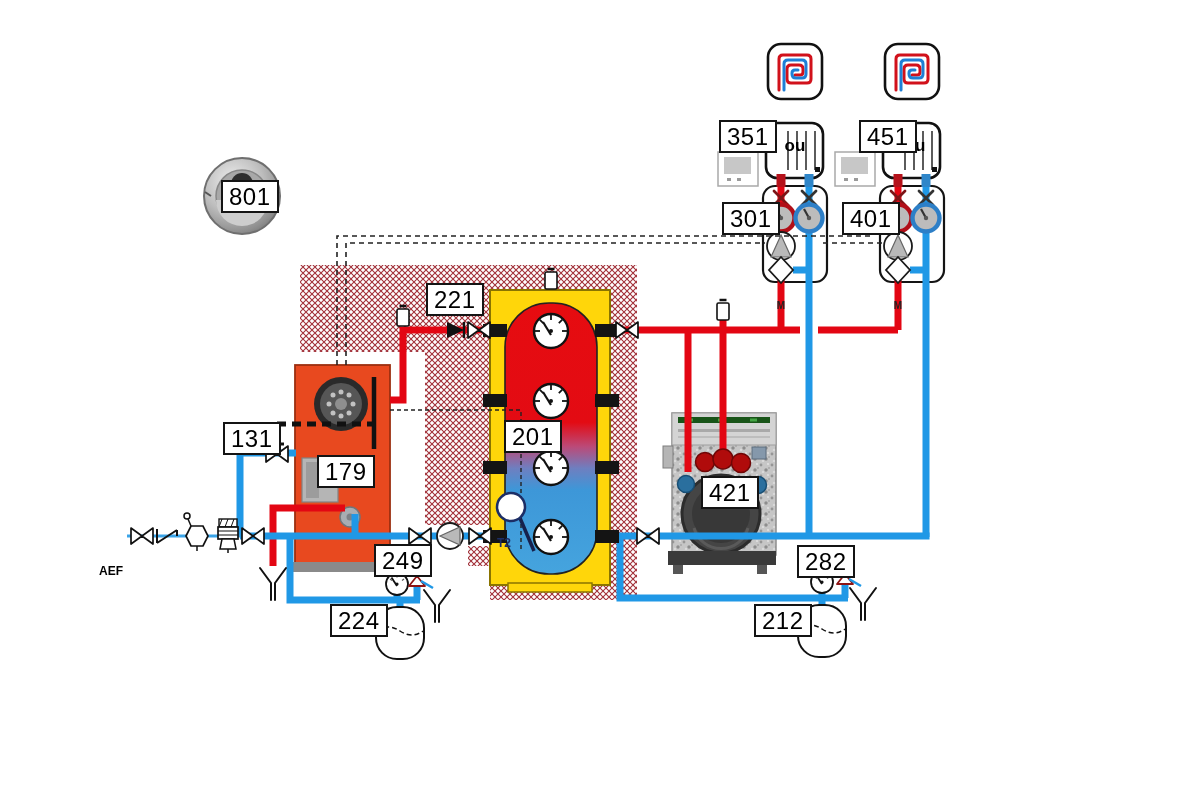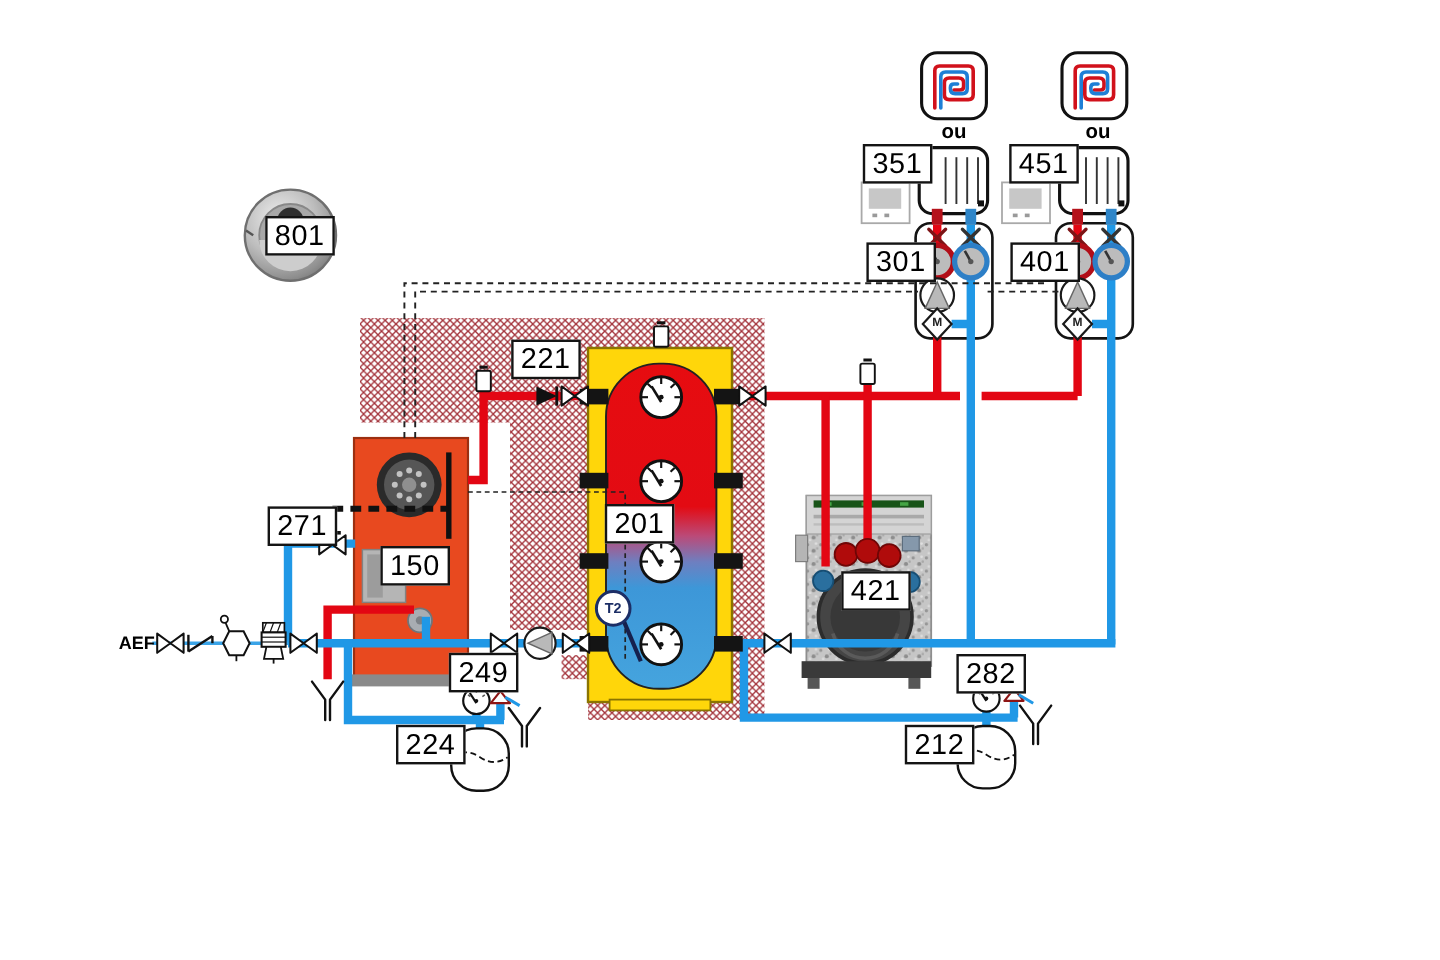--- a/index.html
+++ b/index.html
@@ -1,25 +1,25 @@
 <!DOCTYPE html>
 <html><head>
 <meta charset="utf-8">
 <style>
   html,body{margin:0;padding:0;background:#fff;}
   .stage{position:relative;width:1200px;height:800px;background:#ffffff;overflow:hidden;
          font-family:"Liberation Sans",sans-serif;}
   .stage svg{position:absolute;left:0;top:0;}
   .tag{position:absolute;background:#fff;border:2px solid #141414;color:#000;
        font-weight:normal;font-size:24px;line-height:1;padding:3px 6px 2px;letter-spacing:.5px;z-index:5;}
-  .txt{position:absolute;font-weight:bold;color:#000;z-index:4;line-height:1;}
+  .txt{position:absolute;font-weight:bold;color:#000;z-index:4;line-height:1;margin-top:36px;}
   .t-ou{font-size:17px;width:30px;text-align:center;}
-  .t-aef{font-size:15px;}
+  .t-aef{font-size:12px;}
   .t-m{font-size:10px;width:14px;text-align:center;color:#222;}
-  .t-t2{font-size:12px;color:#1c2e66;width:28px;text-align:center;}
+  .t-t2{font-size:12px;color:#1c2e66;width:28px;text-align:left;}
 </style>
 </head>
 <body>
 
 <div class="stage">
 
 <svg width="1200" height="800" viewBox="0 0 1200 800">
 <defs>
   <pattern id="hatch" width="6" height="6" patternUnits="userSpaceOnUse">
     <rect width="6" height="6" fill="#ffffff"></rect>
@@ -331,31 +331,31 @@
   <use href="#gv" transform="translate(253,536)"></use>
 </g>
 
 <g>
   <line x1="520" y1="518" x2="534" y2="551" stroke="#16214d" stroke-width="3.5"></line>
   <circle cx="511" cy="507" r="14" fill="#fff" stroke="#1c2e66" stroke-width="2.5"></circle>
 </g>
 </svg>
 
 <div class="tag" style="left:221px;top:180px">801</div>
-<div class="tag" style="left:223px;top:422px">271</div>
-<div class="tag" style="left:317px;top:455px">150</div>
+<div class="tag" style="left:223px;top:422px">131</div>
+<div class="tag" style="left:317px;top:455px">179</div>
 <div class="tag" style="left:426px;top:283px">221</div>
 <div class="tag" style="left:504px;top:420px">201</div>
 <div class="tag" style="left:701px;top:476px">421</div>
 <div class="tag" style="left:374px;top:544px">249</div>
 <div class="tag" style="left:330px;top:604px">224</div>
 <div class="tag" style="left:797px;top:545px">282</div>
 <div class="tag" style="left:754px;top:604px">212</div>
 <div class="tag" style="left:719px;top:120px">351</div>
-<div class="tag" style="left:841px;top:120px">451</div>
+<div class="tag" style="left:859px;top:120px">451</div>
 <div class="tag" style="left:722px;top:202px">301</div>
 <div class="tag" style="left:842px;top:202px">401</div>
 
 <div class="txt t-ou" style="left:780px;top:101px">ou</div>
 <div class="txt t-ou" style="left:900px;top:101px">ou</div>
 <div class="txt t-aef" style="left:99px;top:529px">AEF</div>
 <div class="txt t-t2" style="left:497px;top:501px">T2</div>
 <div class="txt t-m" style="left:774px;top:265px">M</div>
 <div class="txt t-m" style="left:891px;top:265px">M</div>
 

